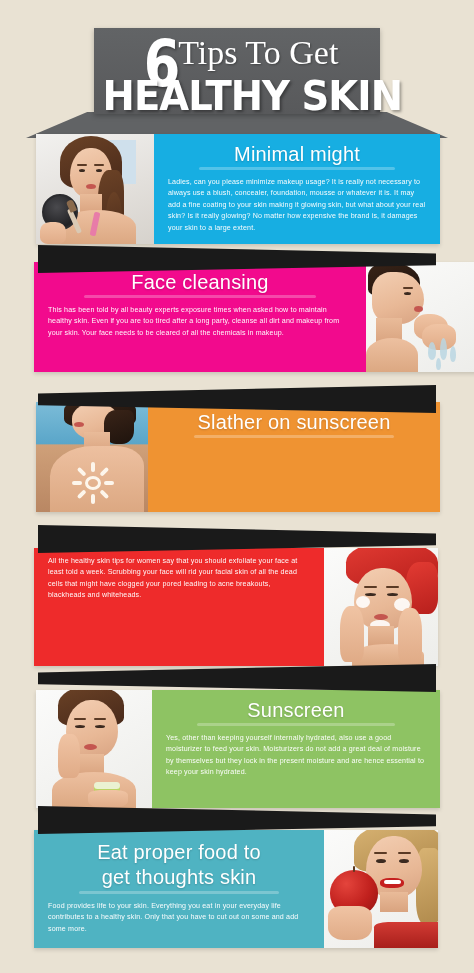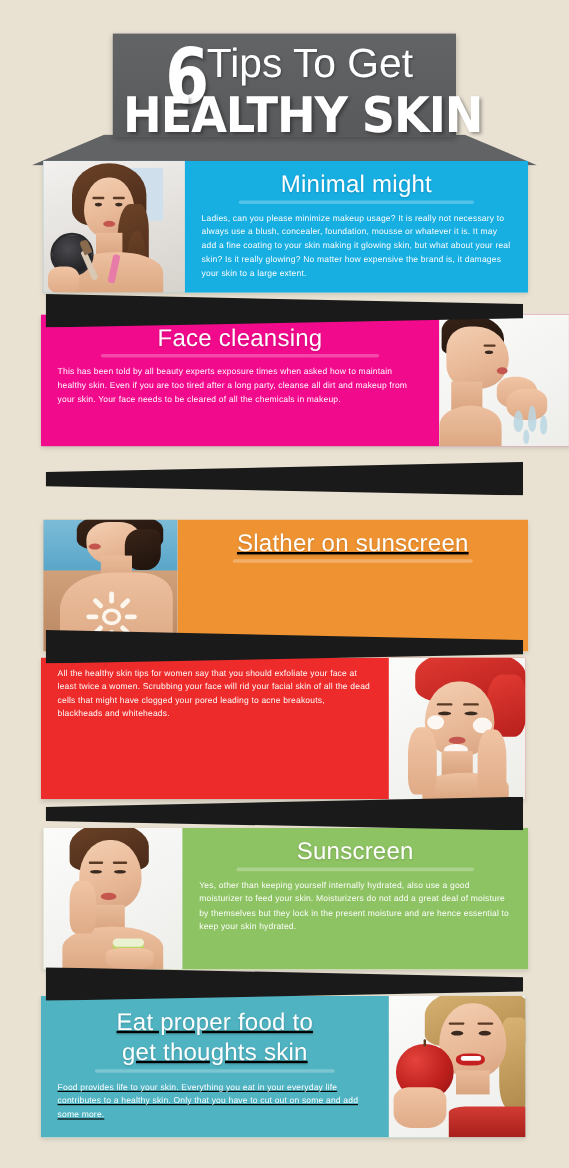--- a/index.html
+++ b/index.html
@@ -56,21 +56,21 @@
     line-height:56px;
     color:#ffffff;
     vertical-align:-18px;
     letter-spacing:-2px;
     transform:scaleX(.82);
     transform-origin:right center;
     text-shadow:2px 2px 3px rgba(0,0,0,.35);
   }
   .tips-to-get {
     display:inline-block;
-    font-family:Liberation Sans, sans-serif;
+    font-family:Liberation Serif, serif;
     font-size:34px;
     line-height:38px;
     color:#ffffff;
     letter-spacing:0px;
     vertical-align:4px;
     text-shadow:1px 1px 2px rgba(0,0,0,.3);
   }
   .header-line2 {
     position:absolute;
     left:0; top:46px;
@@ -344,21 +344,21 @@
       <div class="card-body">
         <div class="card-title">Face cleansing</div>
         <div class="card-text">This has been told by all beauty experts exposure times when asked how to maintain healthy skin. Even if you are too tired after a long party, cleanse all dirt and makeup from your skin. Your face needs to be cleared of all the chemicals in makeup.</div>
       </div>
 
     </div>
   </div>
 
   <div class="connector conn-left" style="left:38px; top:385px; width:398px; height:28px;"></div>
 
-  <div class="card img-left" style="left:36px; top:433px; width:404px; height:110px;text-decoration:underline;">
+  <div class="card img-left" style="left:36px; top:402px; width:404px; height:110px;">
     <div class="card-inner" style="background:#ef9332;">
 
       <div class="card-photo" style="width:112px;">
         <div class="photo-base bg-beach"></div>
         <div class="hair dark" style="left:28px;top:-4px;width:72px;height:30px;border-radius:40% 40% 30% 30%;"></div>
         <div class="face" style="left:36px;top:2px;width:46px;height:36px;border-radius:44% 44% 54% 54%;"></div>
         <div class="lips" style="left:38px;top:20px;width:10px;height:5px;"></div>
         <div class="hair dark" style="left:68px;top:8px;width:30px;height:34px;border-radius:40% 20% 40% 40%;"></div>
         <div class="neck" style="left:48px;top:30px;width:26px;height:22px;"></div>
         <div class="shoulder" style="left:14px;top:44px;width:94px;height:66px;border-radius:46% 30% 0 0;"></div>
@@ -400,21 +400,21 @@
         <div class="foam" style="left:32px;top:48px;width:14px;height:12px;"></div>
         <div class="foam" style="left:70px;top:50px;width:16px;height:13px;"></div>
         <div class="foam" style="left:46px;top:72px;width:20px;height:10px;"></div>
         <div class="neck" style="left:44px;top:78px;width:26px;height:20px;"></div>
         <div class="shoulder" style="left:28px;top:96px;width:72px;height:22px;"></div>
         <div class="hand" style="left:16px;top:58px;width:24px;height:56px;border-radius:40% 40% 24% 24%;"></div>
         <div class="hand" style="left:74px;top:60px;width:24px;height:56px;border-radius:40% 40% 24% 24%;"></div>
       </div>
 
       <div class="card-body">
-        <div class="card-text">All the healthy skin tips for women say that you should exfoliate your face at least twice a women. Scrubbing your face will rid your facial skin of all the dead cells that might have clogged your pored leading to acne breakouts, blackheads and whiteheads.</div>
+        <div class="card-text">All the healthy skin tips for women say that you should exfoliate your face at least told a week. Scrubbing your face will rid your facial skin of all the dead cells that might have clogged your pored leading to acne breakouts, blackheads and whiteheads.</div>
       </div>
 
     </div>
   </div>
 
   <div class="connector conn-left" style="left:38px; top:664px; width:398px; height:28px;"></div>
 
   <div class="card img-left" style="left:36px; top:690px; width:404px; height:118px;">
     <div class="card-inner" style="background:#8ec363;">
 
@@ -459,21 +459,21 @@
         <div class="eye" style="left:75px;top:29px;width:10px;height:4px;"></div>
         <div class="lips" style="left:56px;top:48px;width:24px;height:10px;background:#c5201f;border-radius:40%;"></div>
         <div style="position:absolute;left:60px;top:50px;width:17px;height:4px;background:#ffffff;border-radius:2px;"></div>
         <div class="neck" style="left:56px;top:62px;width:28px;height:20px;"></div>
         <div class="red-top" style="left:50px;top:92px;width:70px;height:26px;border-radius:20% 10% 0 0;"></div>
         <div class="apple" style="left:6px;top:40px;width:48px;height:46px;"></div>
         <div class="apple-stem" style="left:29px;top:36px;"></div>
         <div class="hand" style="left:4px;top:76px;width:44px;height:34px;border-radius:30% 30% 36% 36%;"></div>
       </div>
 
-      <div class="card-body" style="padding-top:10px;text-decoration:underline;">
+      <div class="card-body" style="padding-top:10px;">
         <div class="card-title two-line">
           <span>Eat proper food to</span><br>
           <span>get thoughts skin</span>
         </div>
         <div class="card-text">Food provides life to your skin. Everything you eat in your everyday life contributes to a healthy skin. Only that you have to cut out on some and add some more.</div>
       </div>
 
     </div>
   </div>
 

